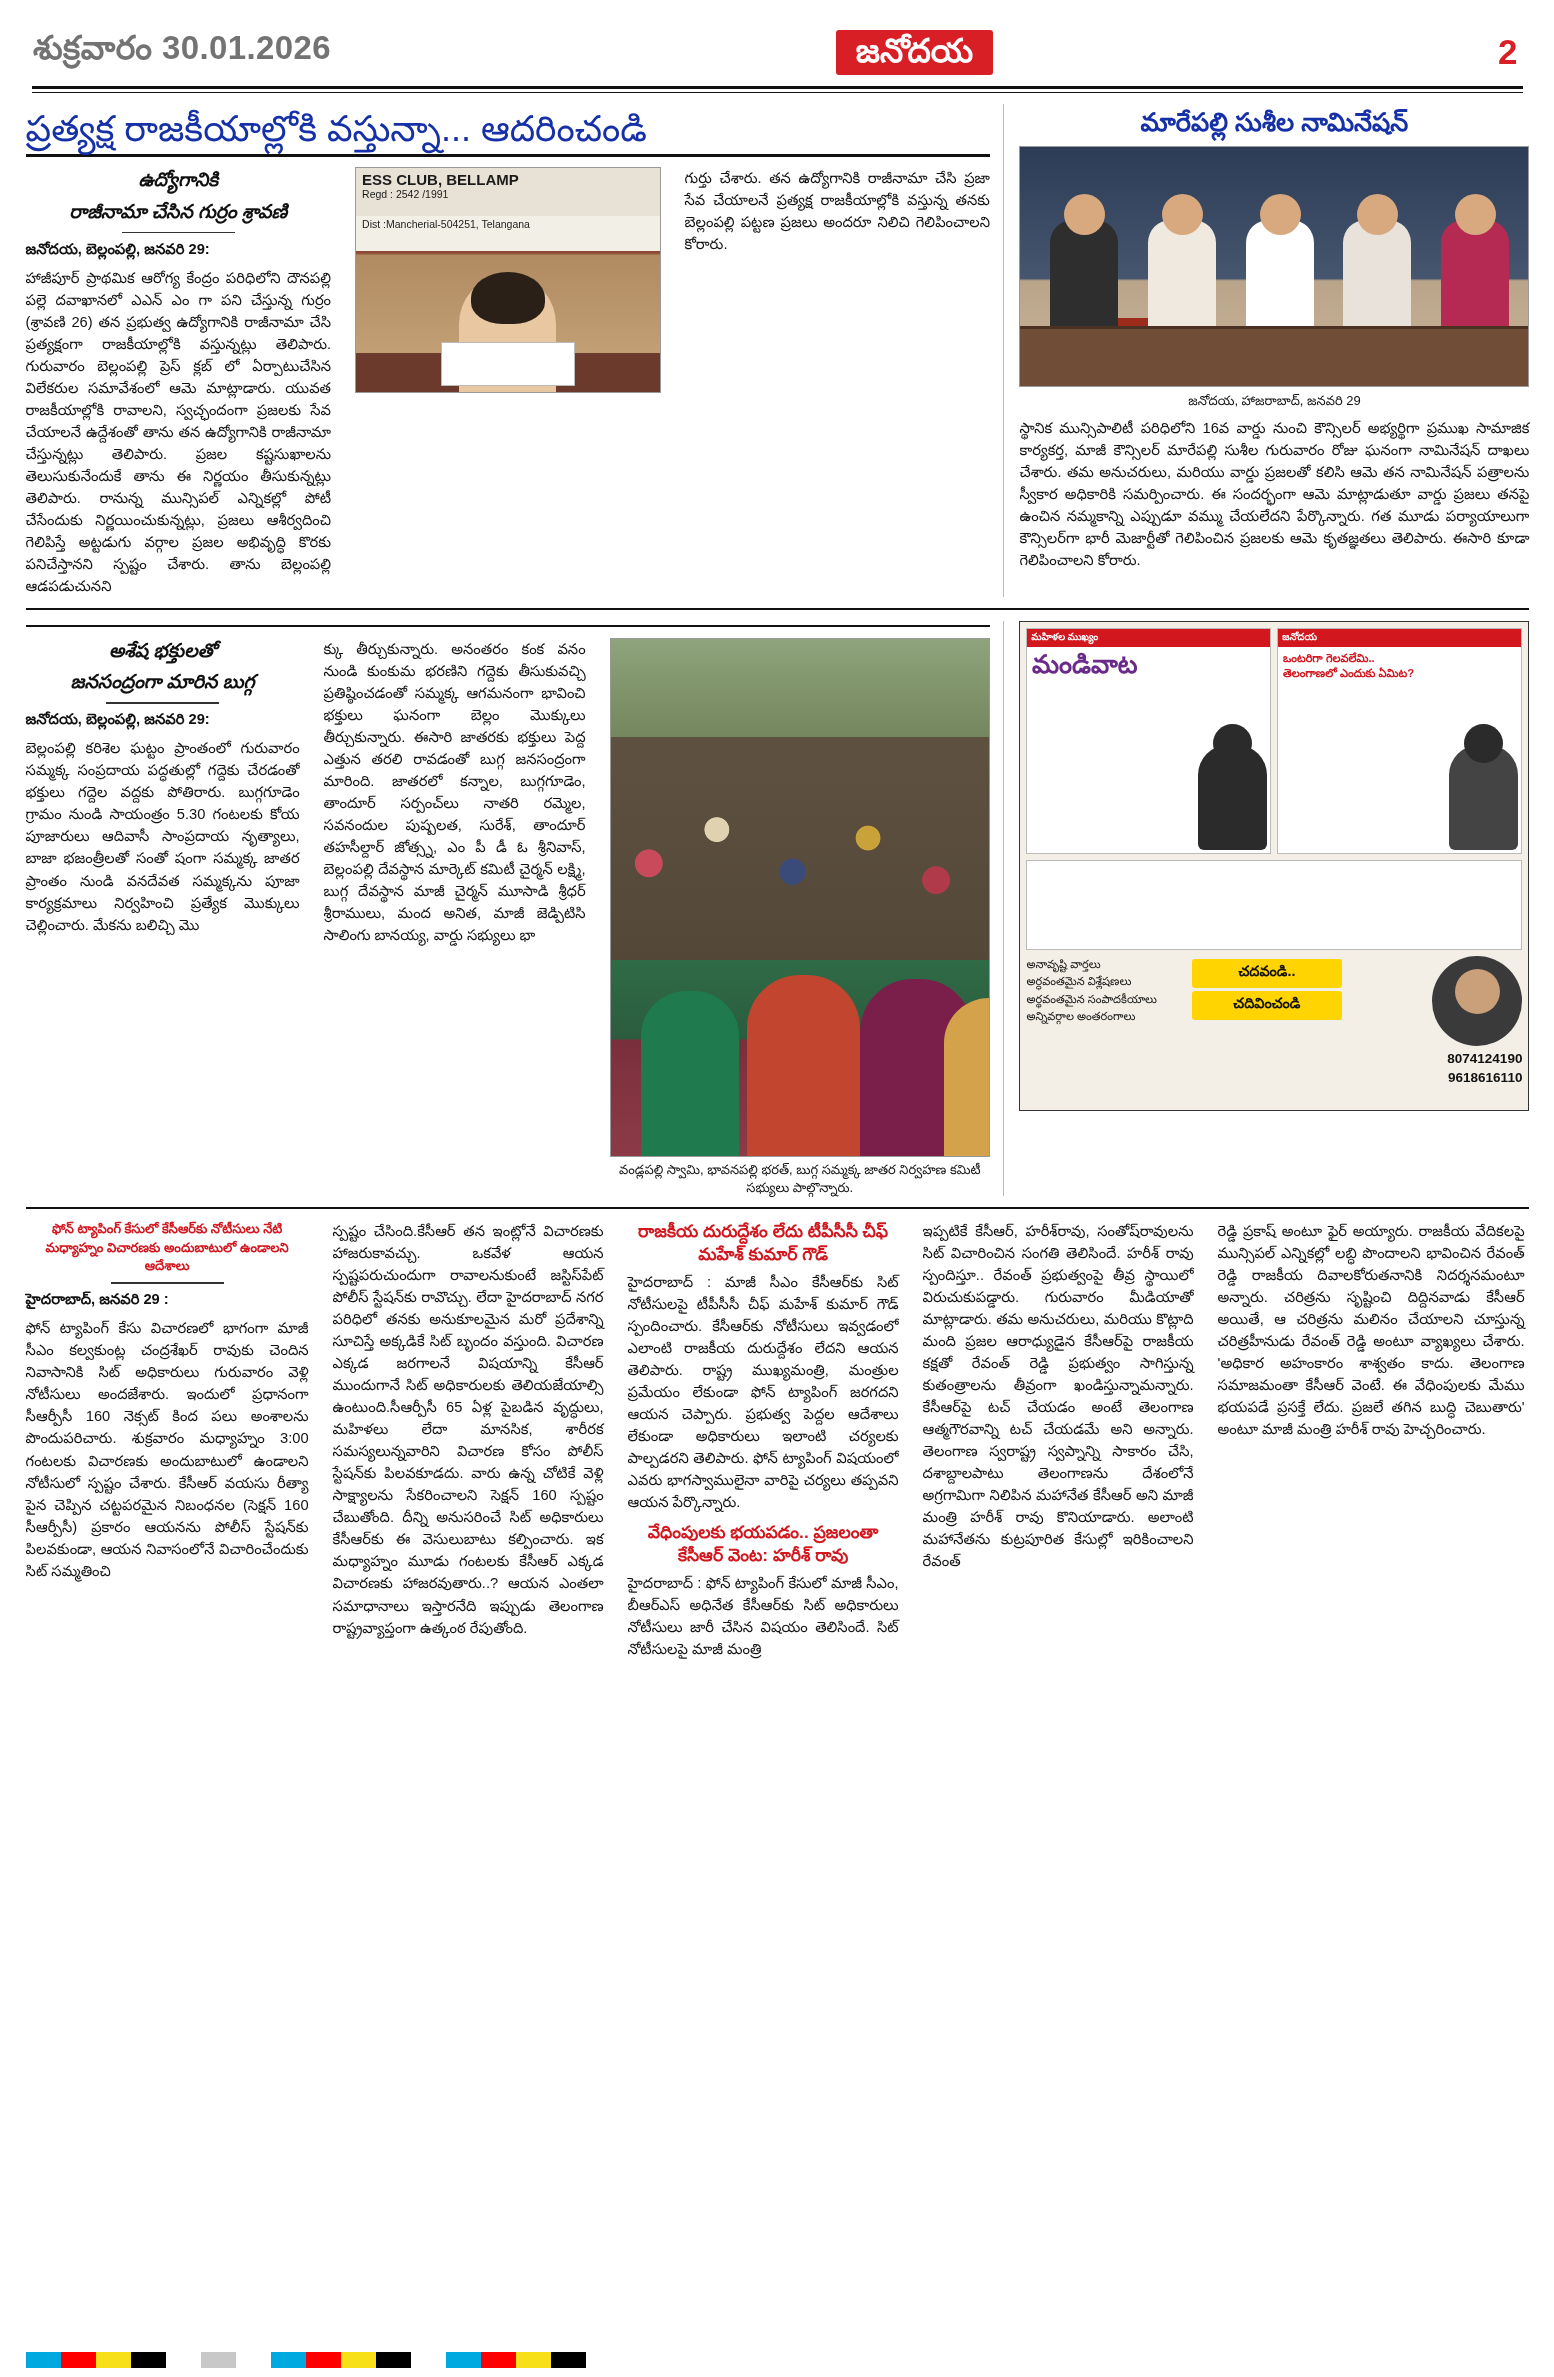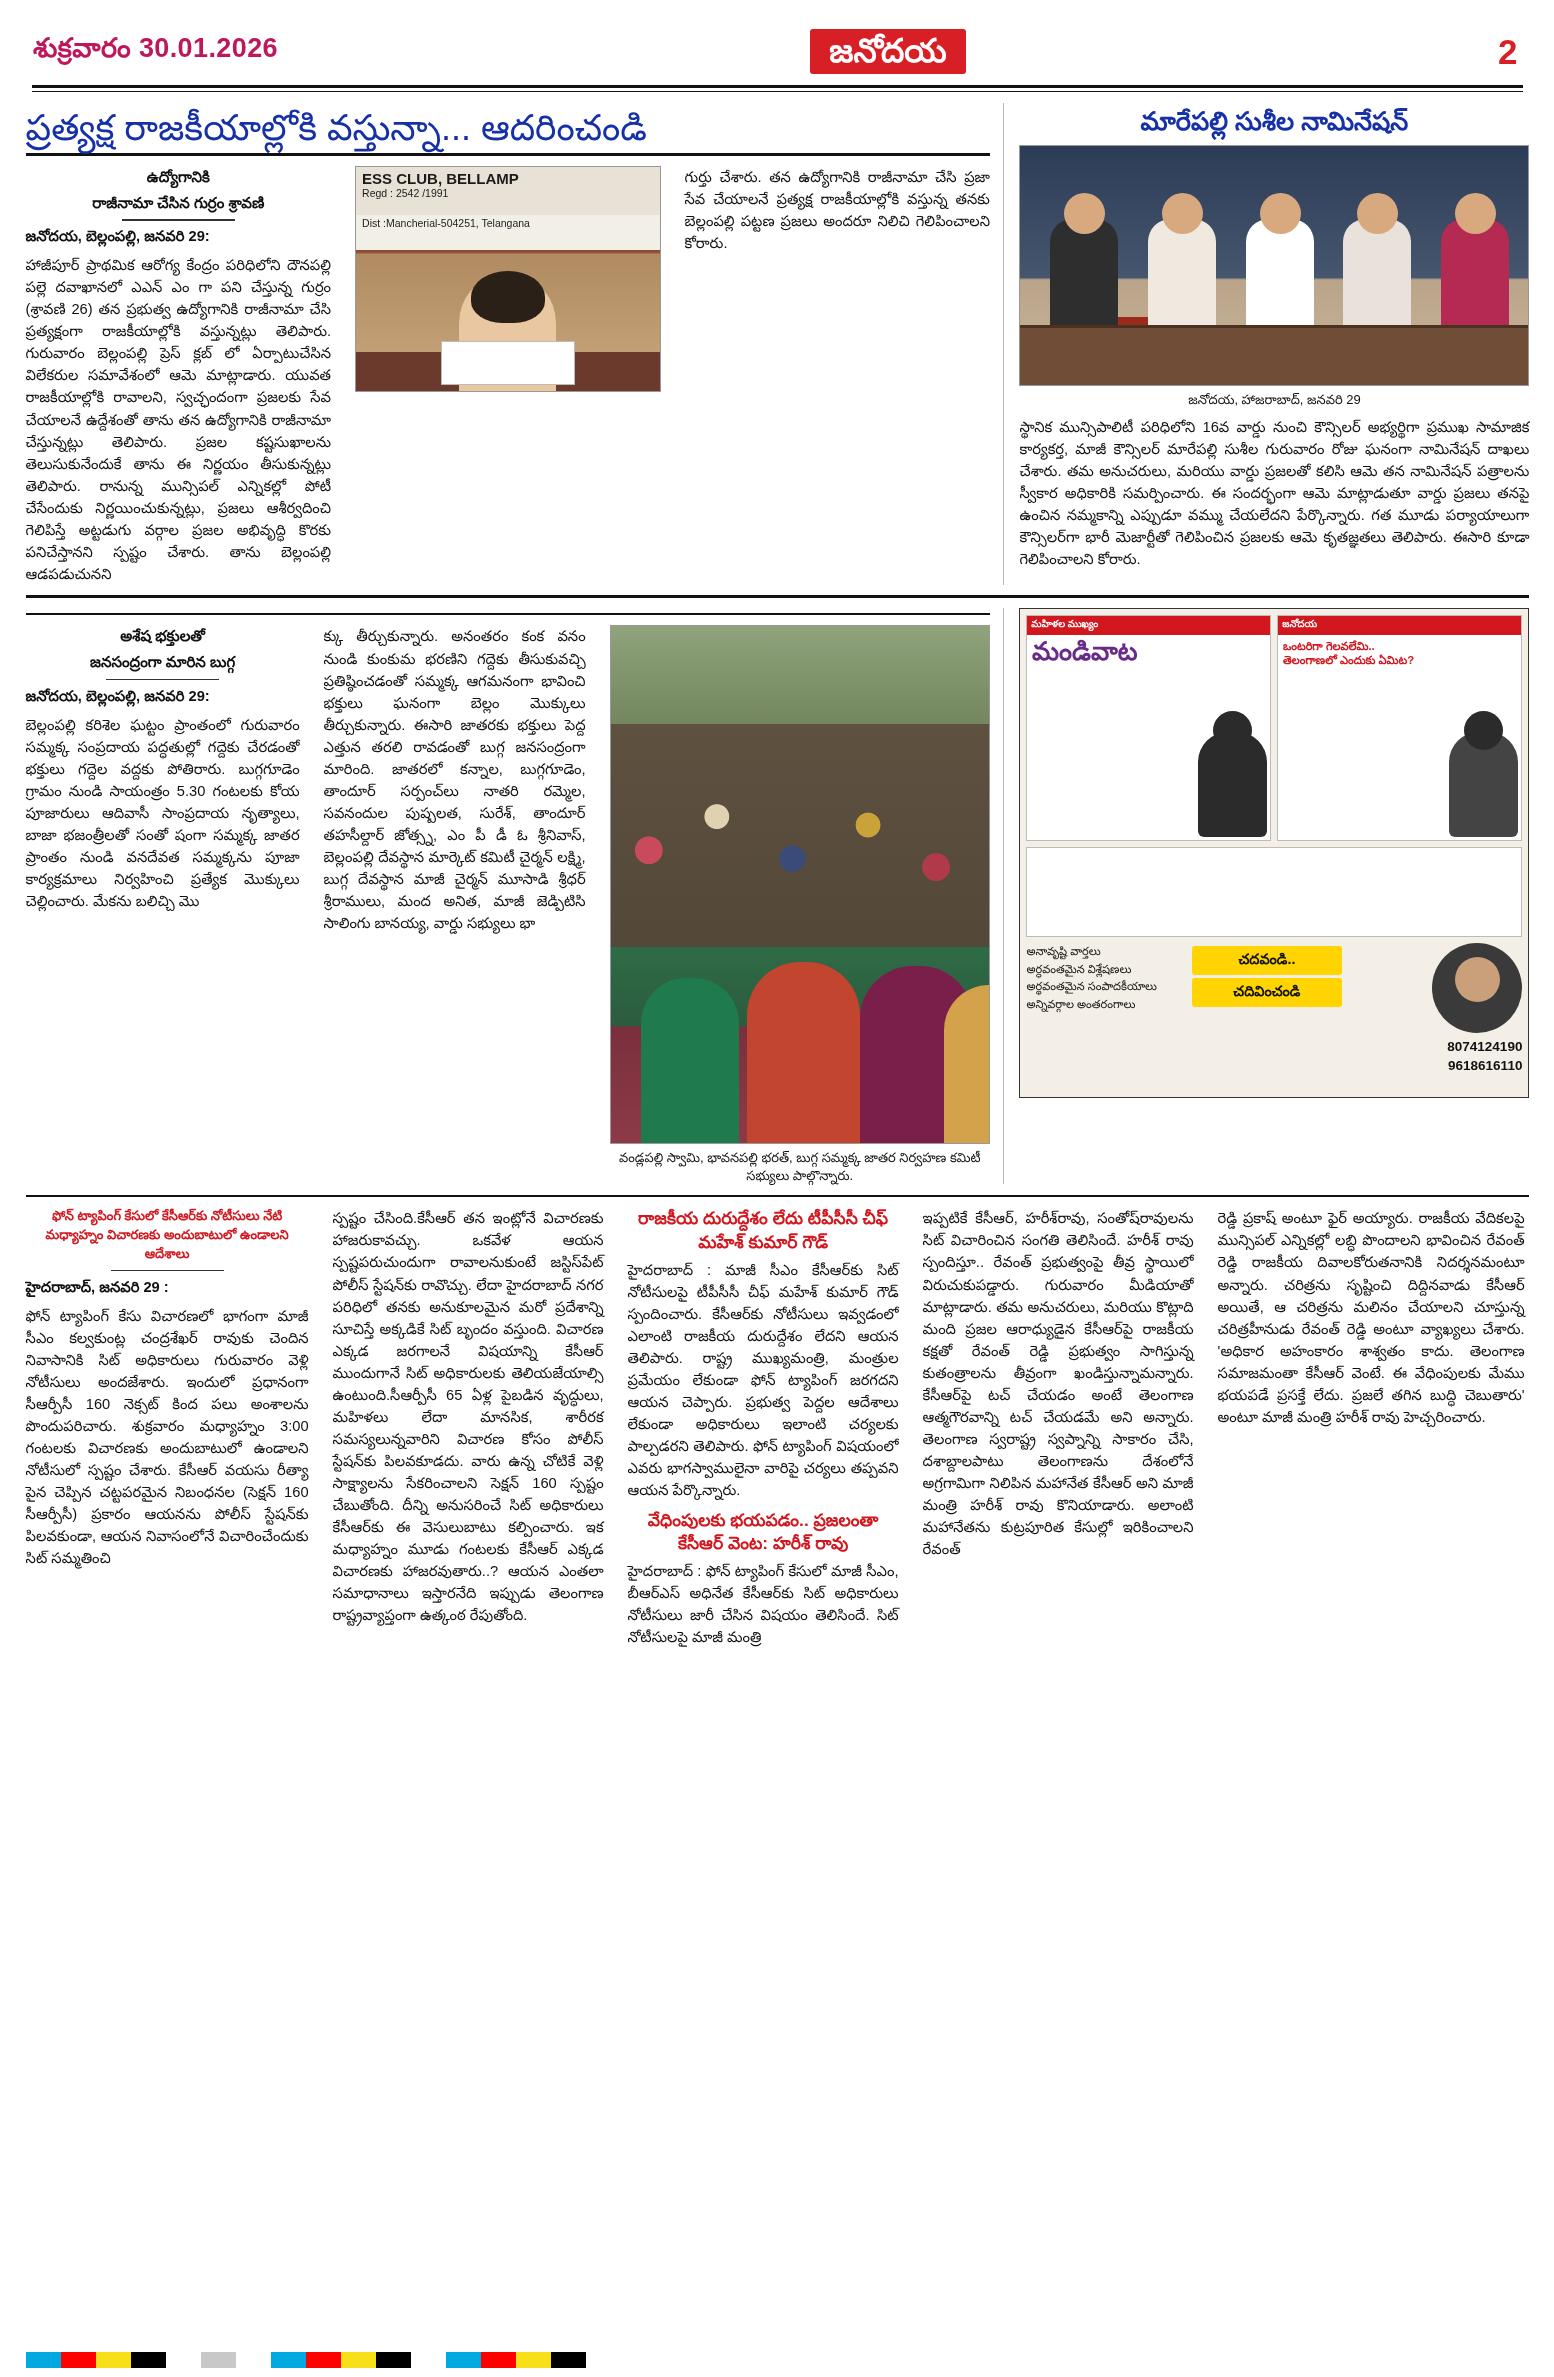--- a/index.html
+++ b/index.html
@@ -18,23 +18,23 @@
   }
 
   
   .masthead {
     display: flex;
     align-items: center;
     justify-content: space-between;
     padding: 29px 7.5px 7.5px 7.5px;
   }
   .mast-date {
-    font-size: 27px;
+    font-size: 33px;
     font-weight: bold;
-    color: #be185d;
+    color: #737373;
     letter-spacing: 0.4px;
   }
   .mast-logo {
     font-size: 33px;
     font-weight: bold;
     color: #ffffff;
     background: #d81f26;
     padding: 4.5px 19.6px 7.5px 19.6px;
     border-radius: 3px;
     line-height: 1.0;
@@ -55,24 +55,25 @@
     font-size: 14.7px;
     line-height: 1.5;
     text-align: justify;
     color: #111;
     font-family: "Liberation Sans", sans-serif;
   }
 
   .kicker {
     text-align:center;
     font-weight:bold;
-    font-size: 15px;
+    font-size: 19px;
     line-height: 1.42;
     color:#111;
     margin-bottom: 4.5px;
+    font-style: italic;
   }
   .kicker-red {
     text-align:center;
     font-weight:bold;
     font-size: 13px;
     line-height: 1.45;
     color:#d2171f;
     margin-bottom: 4.5px;
   }
   .dateline {

